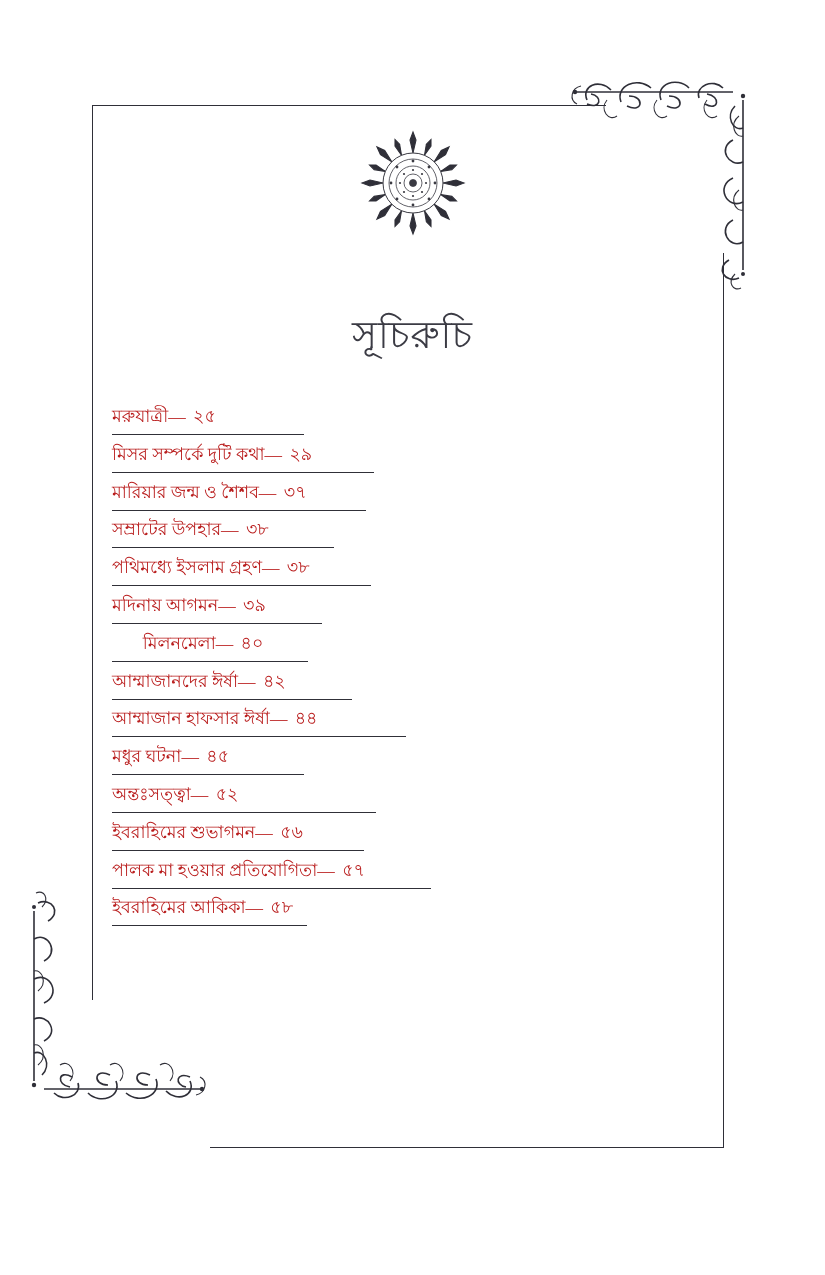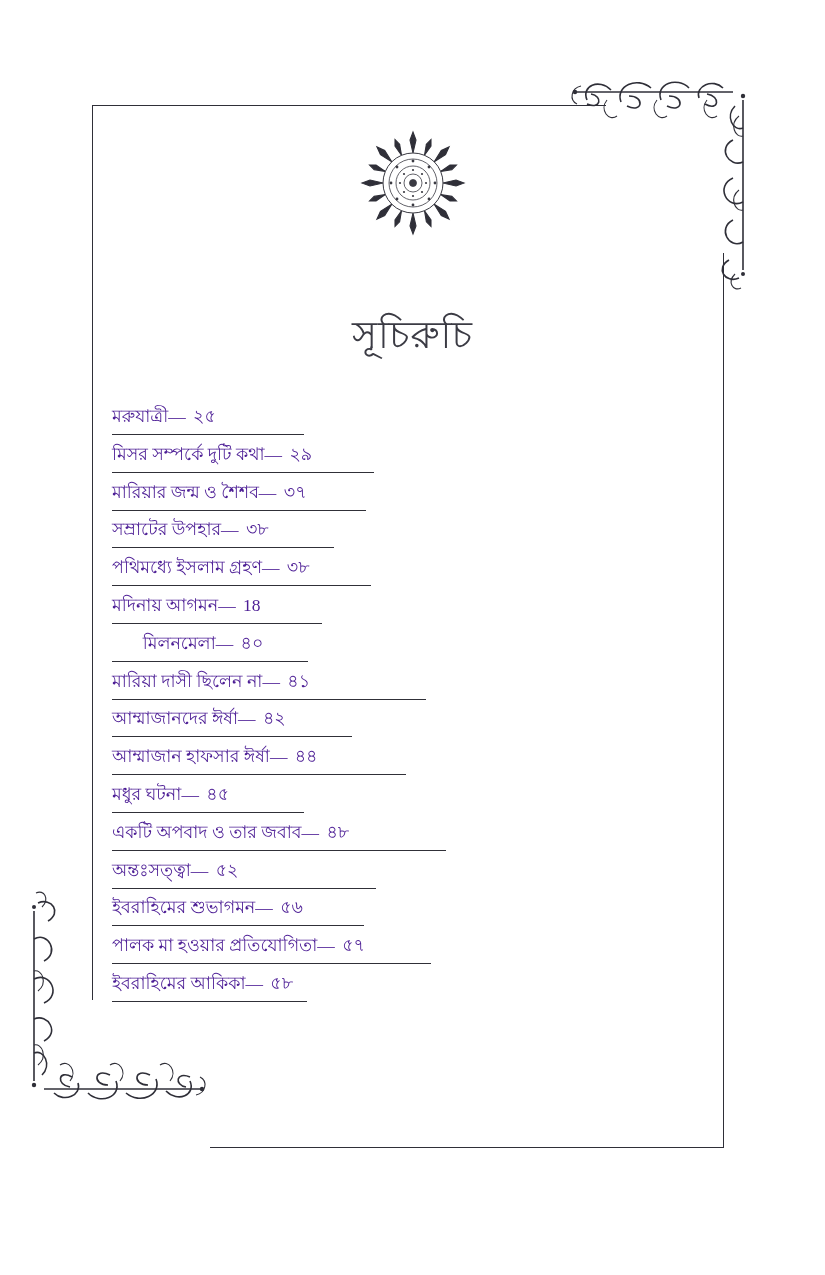--- a/index.html
+++ b/index.html
@@ -106,21 +106,21 @@
   .toc-row {
     position: relative;
     height: 37.8px;
     display: flex;
     align-items: flex-start;
   }
   .toc-entry {
     display: inline-block;
     font-size: 17.5px;
     line-height: 26px;
-    color: #4c1d95;
+    color: #b91c1c;
     white-space: nowrap;
     border-bottom: 1.1px solid #303038;
     padding-bottom: 5px;
     padding-right: 14px;
     font-family: "Liberation Serif", serif;
   }
   .toc-entry .dash { letter-spacing: 0px; }
   .toc-entry .num { padding-left: 3px; }
 </style>
 </head>
@@ -294,41 +294,35 @@
       <div class="toc-row">
         <span class="toc-entry" style="min-width: 240px;"><span class="dash">মারিয়ার জন্ম ও শৈশব—</span><span class="num"> ৩৭</span></span>
       </div>
       <div class="toc-row">
         <span class="toc-entry" style="min-width: 208px;"><span class="dash">সম্রাটের উপহার—</span><span class="num"> ৩৮</span></span>
       </div>
       <div class="toc-row">
         <span class="toc-entry" style="min-width: 245px;"><span class="dash">পথিমধ্যে ইসলাম গ্রহণ—</span><span class="num"> ৩৮</span></span>
       </div>
       <div class="toc-row">
-        <span class="toc-entry" style="min-width: 196px;"><span class="dash">মদিনায় আগমন—</span><span class="num"> 18</span></span>
+        <span class="toc-entry" style="min-width: 196px;"><span class="dash">মদিনায় আগমন—</span><span class="num"> ৩৯</span></span>
       </div>
       <div class="toc-row">
         <span class="toc-entry" style="min-width: 182px; text-align: center;"><span class="dash">মিলনমেলা—</span><span class="num"> ৪০</span></span>
       </div>
       <div class="toc-row">
-        <span class="toc-entry" style="min-width: 300px;"><span class="dash">মারিয়া দাসী ছিলেন না—</span><span class="num"> ৪১</span></span>
-      </div>
-      <div class="toc-row">
         <span class="toc-entry" style="min-width: 226px;"><span class="dash">আম্মাজানদের ঈর্ষা—</span><span class="num"> ৪২</span></span>
       </div>
       <div class="toc-row">
         <span class="toc-entry" style="min-width: 280px;"><span class="dash">আম্মাজান হাফসার ঈর্ষা—</span><span class="num"> ৪৪</span></span>
       </div>
       <div class="toc-row">
         <span class="toc-entry" style="min-width: 178px;"><span class="dash">মধুর ঘটনা—</span><span class="num"> ৪৫</span></span>
       </div>
       <div class="toc-row">
-        <span class="toc-entry" style="min-width: 320px;"><span class="dash">একটি অপবাদ ও তার জবাব—</span><span class="num"> ৪৮</span></span>
-      </div>
-      <div class="toc-row">
         <span class="toc-entry" style="min-width: 250px;"><span class="dash">অন্তঃসত্ত্বা—</span><span class="num"> ৫২</span></span>
       </div>
       <div class="toc-row">
         <span class="toc-entry" style="min-width: 238px;"><span class="dash">ইবরাহিমের শুভাগমন—</span><span class="num"> ৫৬</span></span>
       </div>
       <div class="toc-row">
         <span class="toc-entry" style="min-width: 305px;"><span class="dash">পালক মা হওয়ার প্রতিযোগিতা—</span><span class="num"> ৫৭</span></span>
       </div>
       <div class="toc-row">
         <span class="toc-entry"><span class="dash">ইবরাহিমের আকিকা—</span><span class="num"> ৫৮</span></span>

